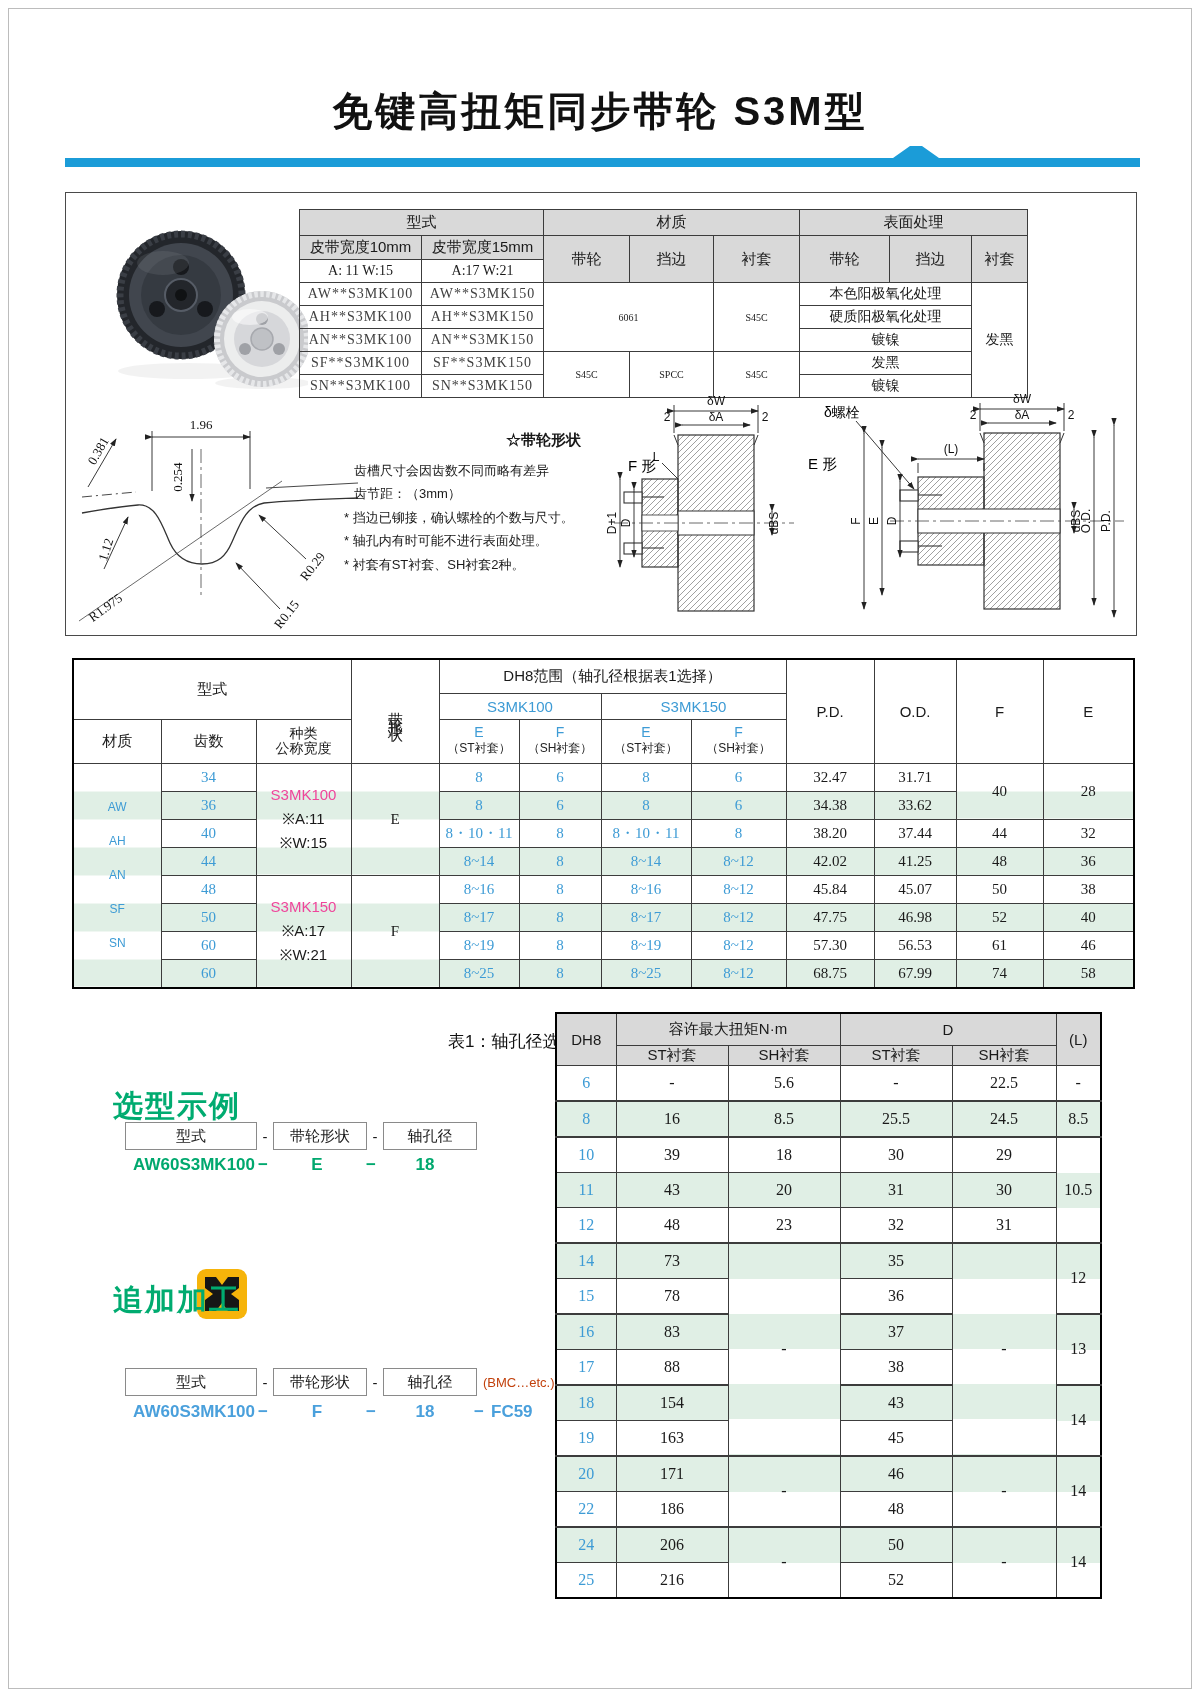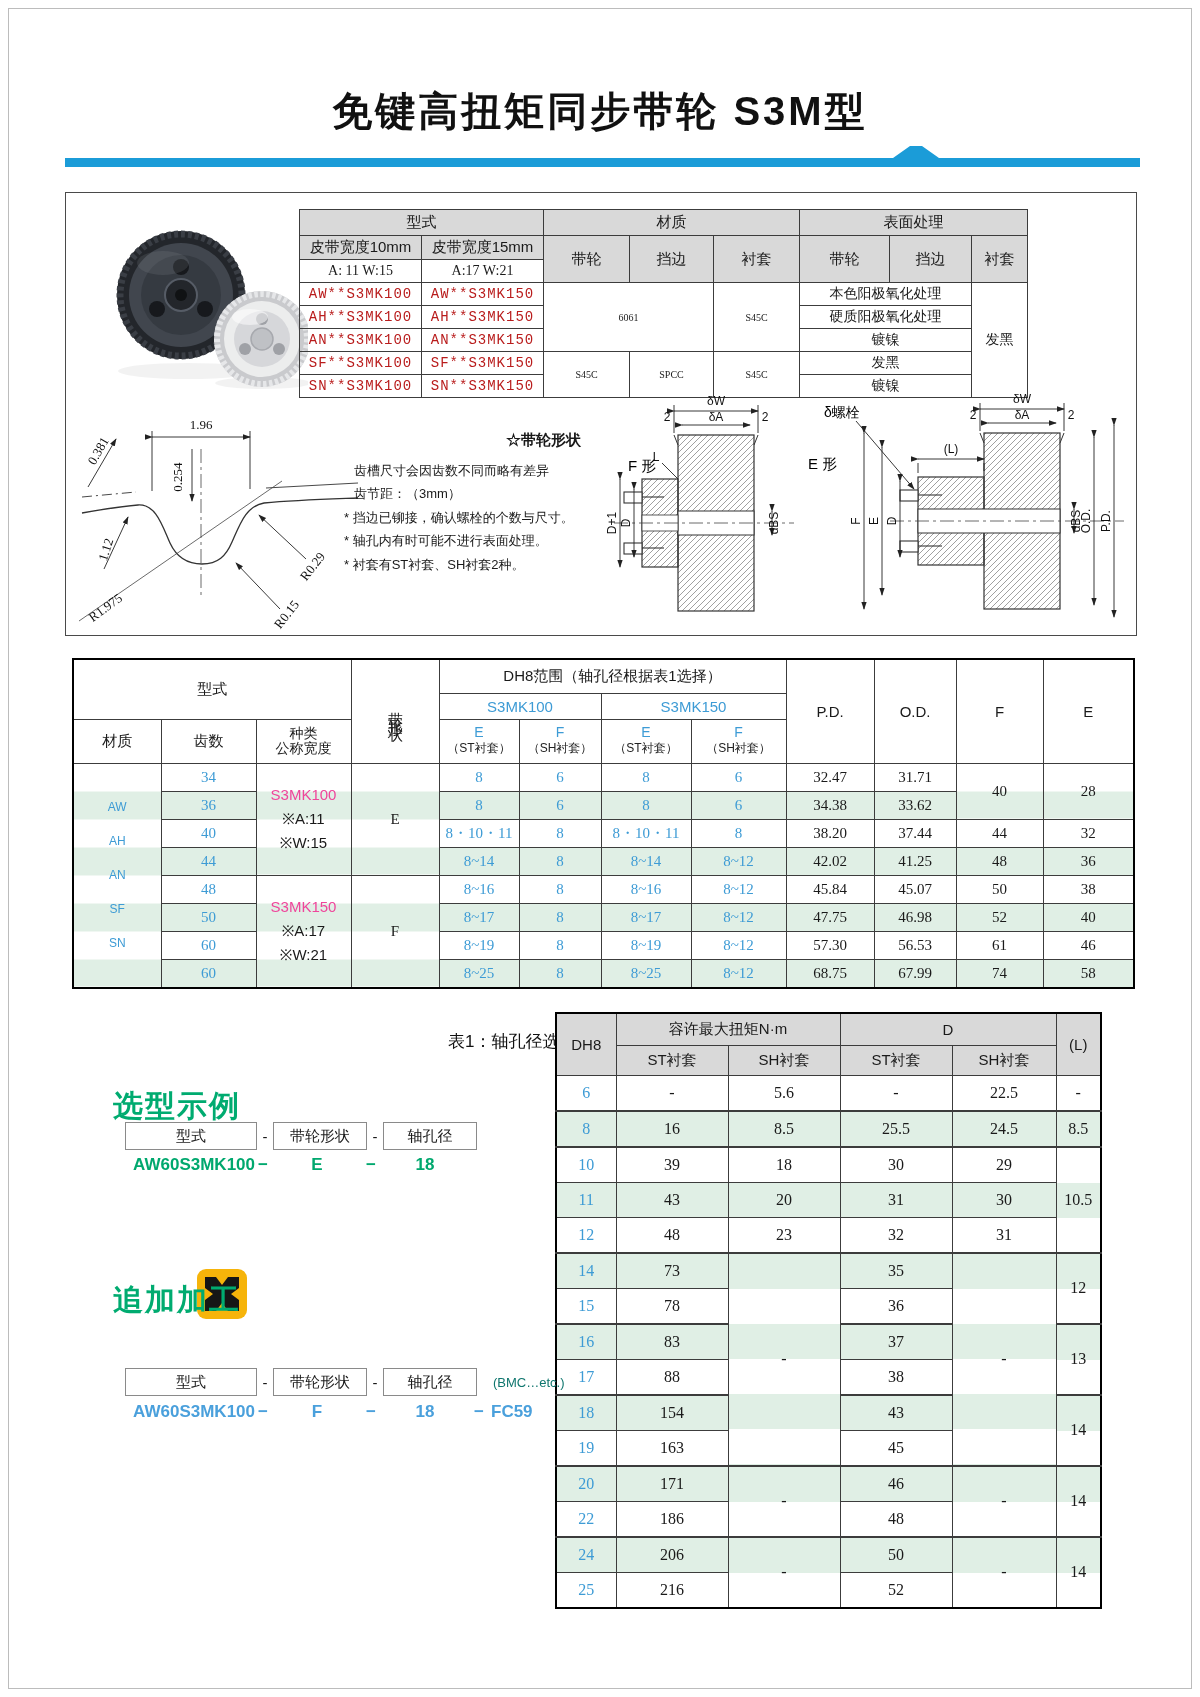--- a/index.html
+++ b/index.html
@@ -15,61 +15,61 @@
   .num{font-family:"Liberation Serif",serif}
   .blue{color:#3d9bd5}
   .pink{color:#ef459b}
   .greenTxt{color:#00a86e}
   .box1{position:absolute;left:65px;top:192px;width:1070px;height:442px;border:1px solid #4a4a4a;background:#fff}
   
   .tableA{position:absolute;left:233px;top:16px;width:728px;font-size:14px}
   .tableA th{font-size:15px}
   .tableA td{font-size:14px;height:22px}
   .tableA .hd1{height:26px}.tableA .hd2{height:24px}.tableA .hd3{height:22px}
-  .tableA .model{font-family:Liberation Mono, monospace;color:#b91c1c;letter-spacing:1px}
+  .tableA .model{font-family:Liberation Serif, serif;color:#404040;letter-spacing:1px}
   .tableA .mat{font-family:"Liberation Serif",serif;font-size:10px}
   
   .spec{position:absolute;left:72px;top:658px;width:1061px;border:2px solid #000}
   .spec th{font-size:15px;background:#fff}
   .spec td{height:27px;font-size:15px}
   .spec .hA{height:34px}.spec .hB{height:26px}.spec .hC{height:44px}
   .spec .sub{display:block;font-size:12px;color:#222}
   .spec .letter{display:block;font-size:14px;line-height:15px}
   .vert{writing-mode:vertical-rl;text-orientation:upright;letter-spacing:5px;font-size:15px;display:inline-block}
   .gRow{background:#e0efe5}
   .stripeW27{background:repeating-linear-gradient(to bottom,#fff 0 28px,#e0efe5 28px 56px)}
   .kindCell div{line-height:24px}
   .matCell{vertical-align:middle}
   .matCell div{line-height:34px;color:#3d9bd5;font-size:12px}
   
   .t1cap{position:absolute;left:448px;top:1030px;font-size:17px;color:#111}
   .table1{position:absolute;left:555px;top:1012px;width:545px;border:2px solid #000}
   .table1 th{font-size:15px}
   .table1 td{height:34px;font-size:16px}
-  .table1 .hA{height:32px}.table1 .hB{height:30px}
+  .table1 .hA{height:32px}.table1 .hB{height:20px}
   .stripeW34{background:repeating-linear-gradient(to bottom,#fff 0 35px,#e0efe5 35px 70px)}
   .stripeG34{background:repeating-linear-gradient(to bottom,#e0efe5 0 35px,#fff 35px 70px)}
   tr.gb td{border-top-width:2px}
   
   .starLbl{position:absolute;left:440px;top:238px;font-size:15px;font-weight:bold}
   .notes{position:absolute;left:278px;top:266px;width:320px;font-size:13px;line-height:1.8;text-align:left}
   .notes div{white-space:nowrap}
   
   .secTitle{font-size:30px;font-weight:bold;color:#00ab70;letter-spacing:2px}
   .boxRow{display:flex;align-items:center}
   .boxRow .bx{border:1px solid #8a8a8a;height:26px;line-height:26px;text-align:center;font-size:15px;background:#fff}
   .boxRow .sep{width:16px;text-align:center;font-size:15px}
   .bx1{width:130px}.bx2{width:92px}.bx3{width:92px}
   .exRow{display:flex;align-items:center;font-size:17px;font-weight:bold}
   .exRow .c1{width:130px;text-align:right}
   .exRow .s{width:16px;text-align:center}
   .exRow .c2{width:92px;text-align:center}
   .exRow .c3{width:92px;text-align:center}
   .exRow .c4{width:70px;text-align:left;padding-left:4px}
-  .suffix{font-size:13px;margin-left:16px;color:#0f766e}
+  .suffix{font-size:13px;margin-left:6px;color:#c2410c}
   .blueEx{color:#4aa0dc}
   svg text{font-family:"Liberation Sans",sans-serif}
   svg .dim{font-size:12px;fill:#111}
   svg .dimS{font-family:"Liberation Serif",serif;font-size:13px;fill:#111}
 </style>
 </head>
 <body>
 
 <div class="frame"></div>
 

